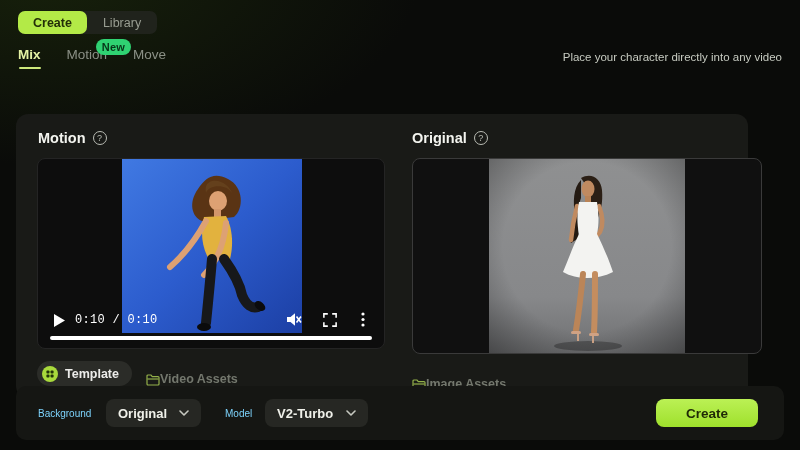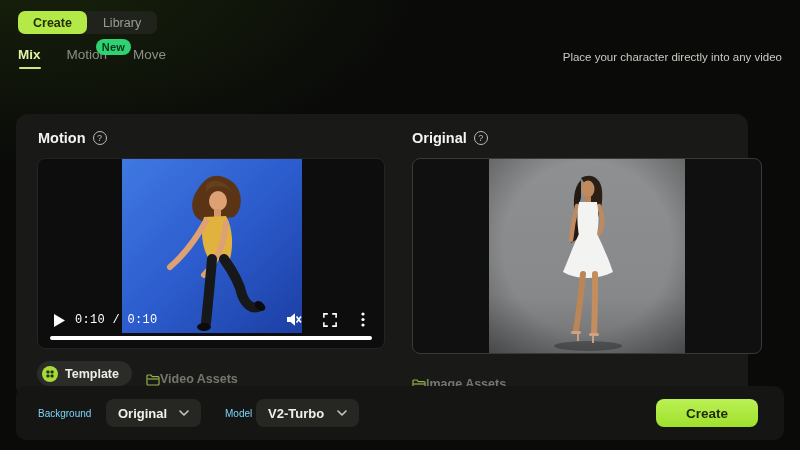--- a/index.html
+++ b/index.html
@@ -204,21 +204,21 @@
 
   <div class="select" style="left:90px;width:95px;">
     <span class="val">Original</span>
     <svg width="10" height="6" viewBox="0 0 10 6">
       <polyline points="1,1 5,5 9,1" fill="none" stroke="#c7c9c1" stroke-width="1.6" stroke-linecap="round" stroke-linejoin="round"></polyline>
     </svg>
   </div>
 
   <div class="b-label" style="left:209px;">Model</div>
 
-  <div class="select" style="left:240px;width:103px;text-align:right;">
+  <div class="select" style="left:249px;width:103px;text-align:right;">
     <span class="val">V2-Turbo</span>
     <svg width="10" height="6" viewBox="0 0 10 6">
       <polyline points="1,1 5,5 9,1" fill="none" stroke="#c7c9c1" stroke-width="1.6" stroke-linecap="round" stroke-linejoin="round"></polyline>
     </svg>
   </div>
 
   <button class="create-btn">
     <span>Create</span>
   </button>
 </div>

